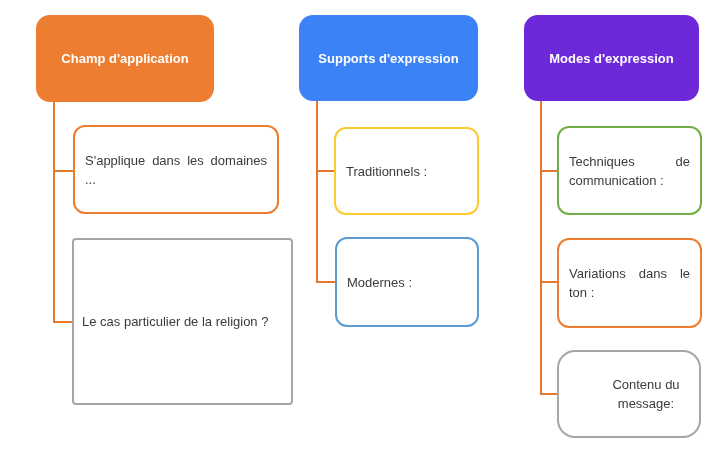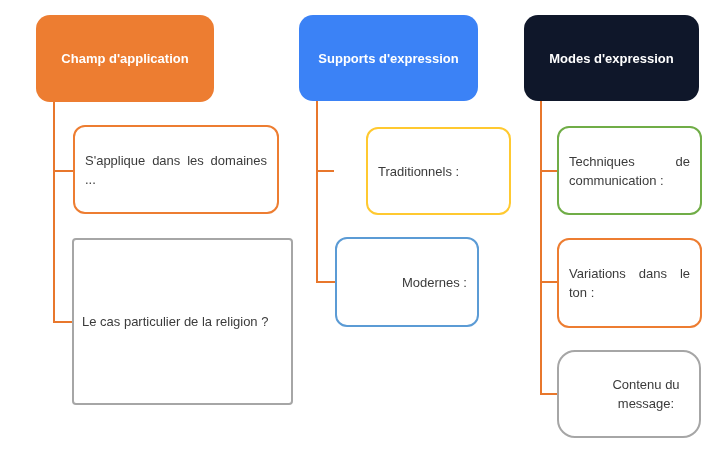--- a/index.html
+++ b/index.html
@@ -21,42 +21,42 @@
     position: absolute;
     border-radius: 14px;
     display: flex; align-items: center; justify-content: center;
     color: #ffffff;
     font-weight: bold;
     font-size: 13px;
     text-align: center;
   }
   .hdr-1 { left: 20px;  top: 15px; width: 178px; height: 87px; background: #ED7D31; }
   .hdr-2 { left: 283px; top: 15px; width: 179px; height: 86px; background: #3b82f6; }
-  .hdr-3 { left: 508px; top: 15px; width: 175px; height: 86px; background: #0f172a; }
+  .hdr-3 { left: 508px; top: 15px; width: 175px; height: 86px; background: #6d28d9; }
 
   
   .node {
     position: absolute;
     background: #ffffff;
     border: 2px solid;
     border-radius: 12px;
     display: flex; align-items: center;
     color: #3B3B3B;
     font-size: 13px;
     line-height: 19px;
     padding: 0 10px;
   }
   .node > span { width: 100%; display: inline-block; }
   .justify { text-align: justify; }
   .center  { text-align: center; }
 
   .n-1a { left: 57px;  top: 125px; width: 206px; height: 89px;  border-color: #ED7D31; }
   .n-1b { left: 56px;  top: 238px; width: 221px; height: 167px; border-color: #A6A6A6; border-radius: 4px; padding: 0 8px; }
-  .n-2a { left: 318px; top: 127px; width: 145px; height: 88px;  border-color: #FFC930; margin-left: 32px; }
-  .n-2b { left: 319px; top: 237px; width: 144px; height: 90px;  border-color: #5B9BD5; text-align: right; }
+  .n-2a { left: 318px; top: 127px; width: 145px; height: 88px;  border-color: #FFC930; }
+  .n-2b { left: 319px; top: 237px; width: 144px; height: 90px;  border-color: #5B9BD5; }
   .n-3a { left: 541px; top: 126px; width: 145px; height: 89px;  border-color: #70AD47; }
   .n-3b { left: 541px; top: 238px; width: 145px; height: 90px;  border-color: #ED7D31; }
   .n-3c { left: 541px; top: 350px; width: 144px; height: 88px;  border-color: #A6A6A6; border-radius: 18px; padding-left: 44px; }
 
   .n-1b > span { white-space: nowrap; }
 
   
   .conn { position: absolute; background: #E8772C; }
   .c1v  { left: 37px;  top: 101px; width: 2px;  height: 222px; }
   .c1h1 { left: 37px;  top: 170px; width: 20px; height: 2px; }

